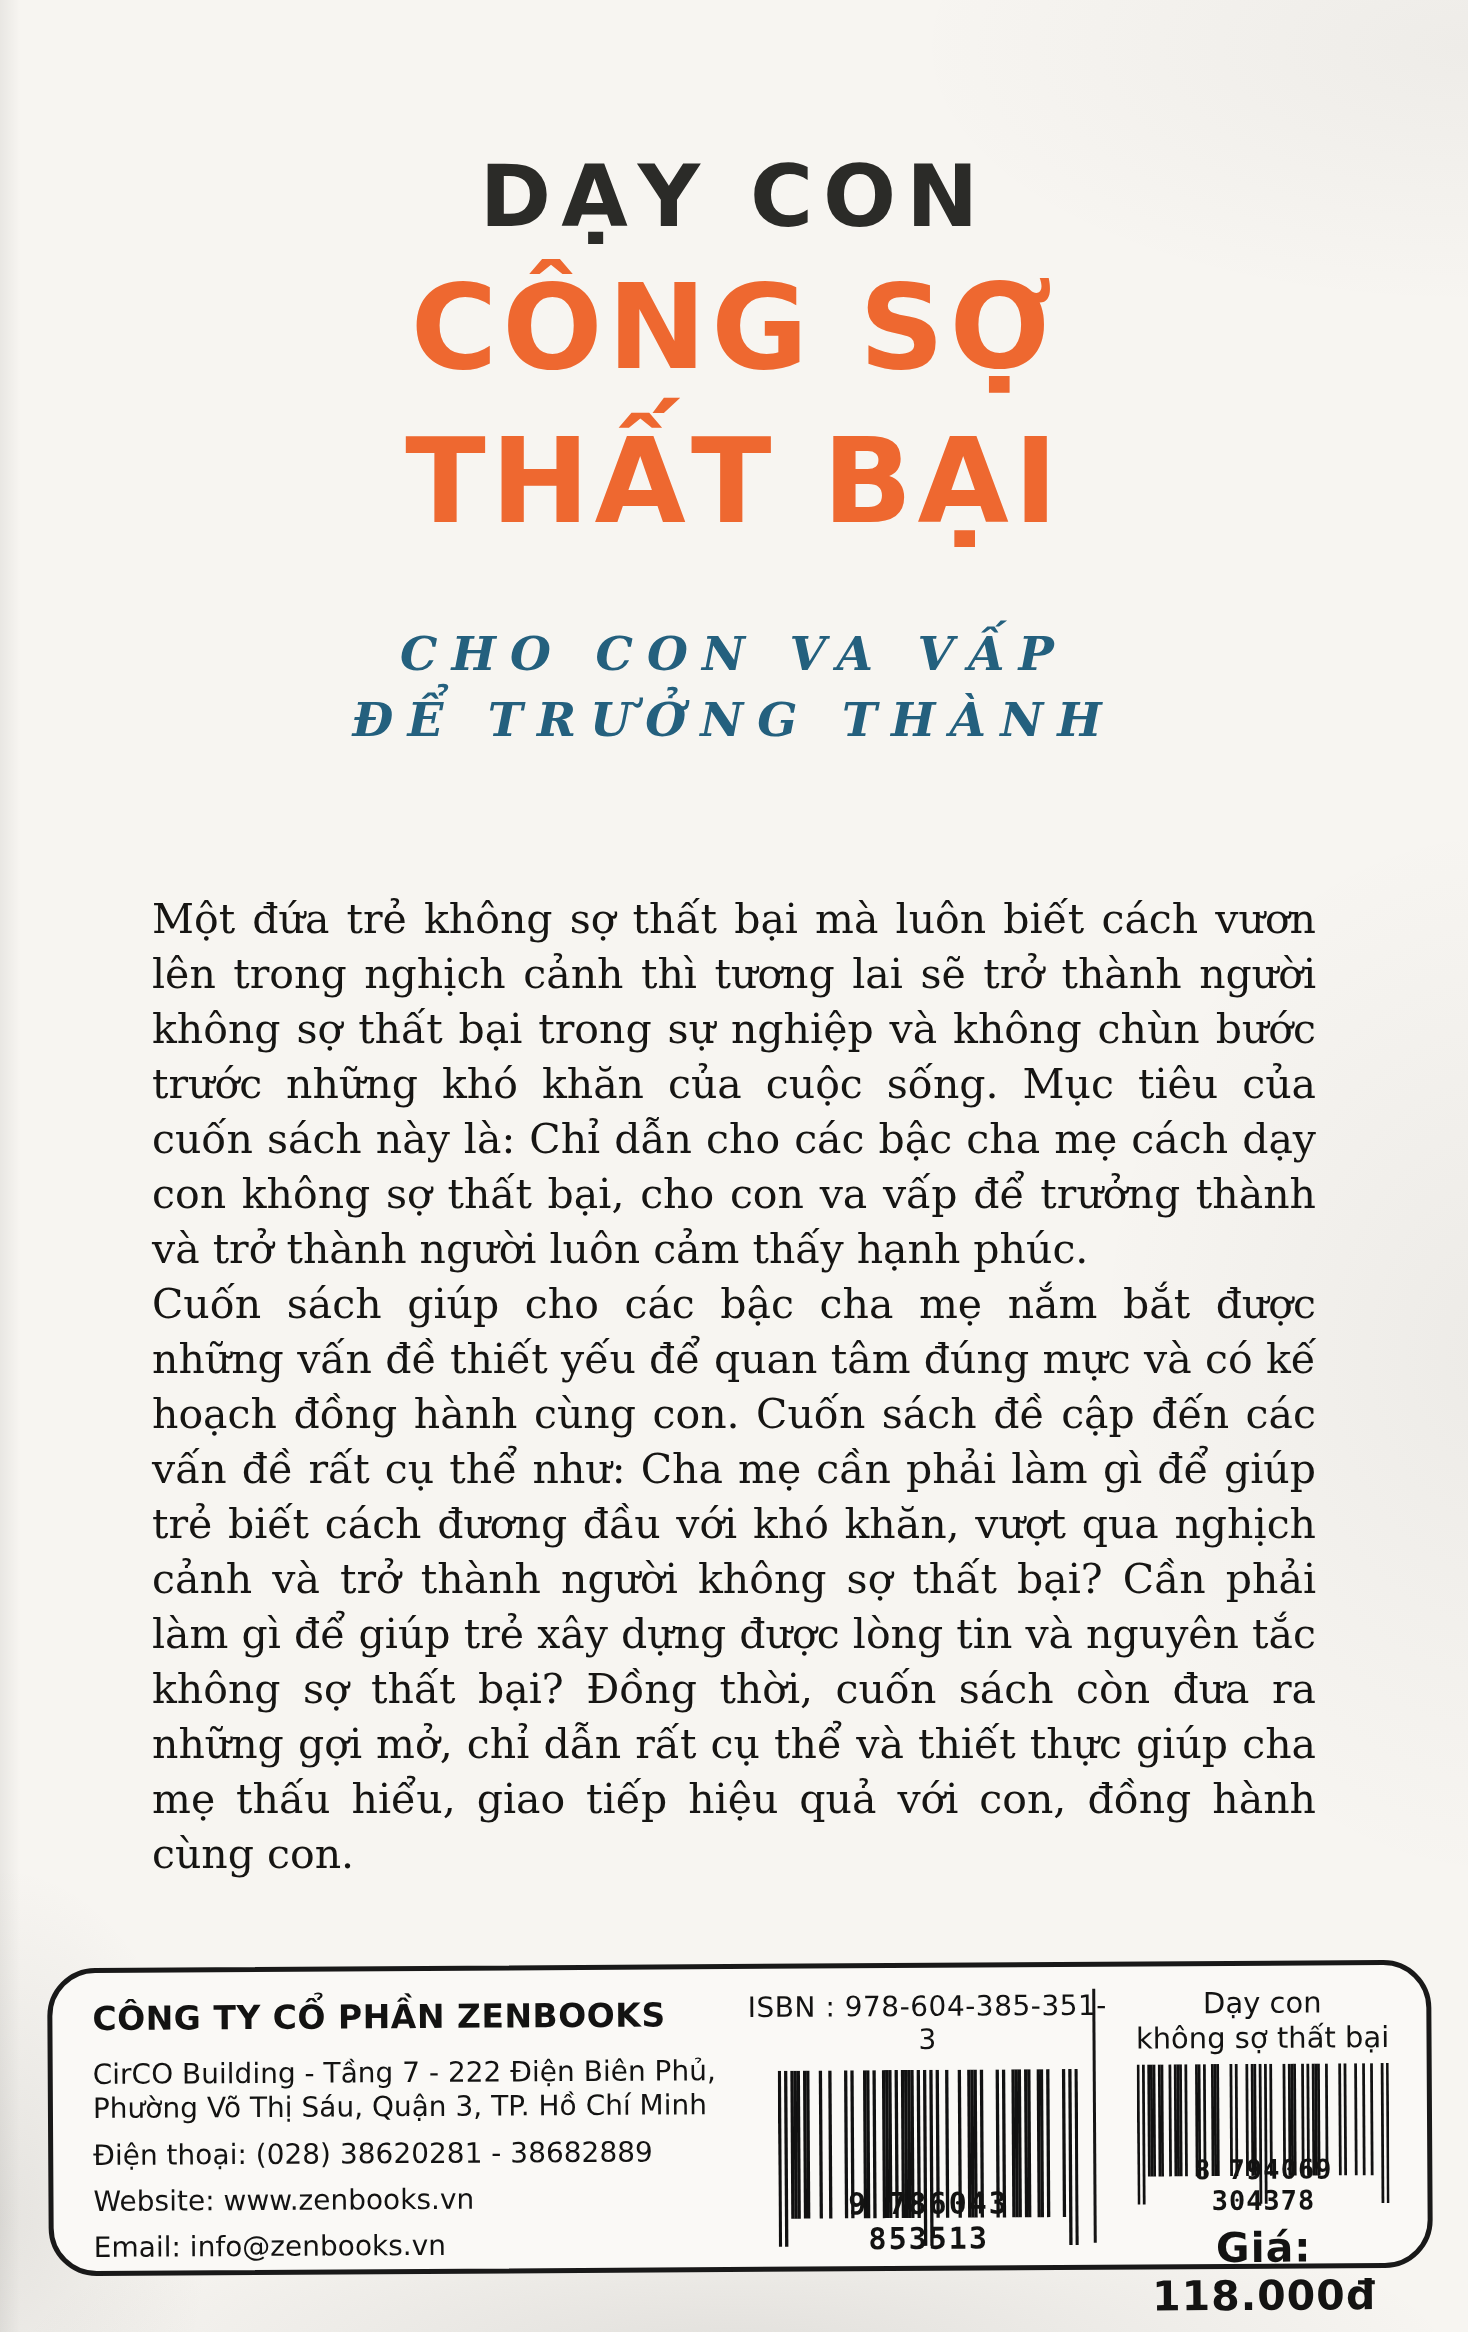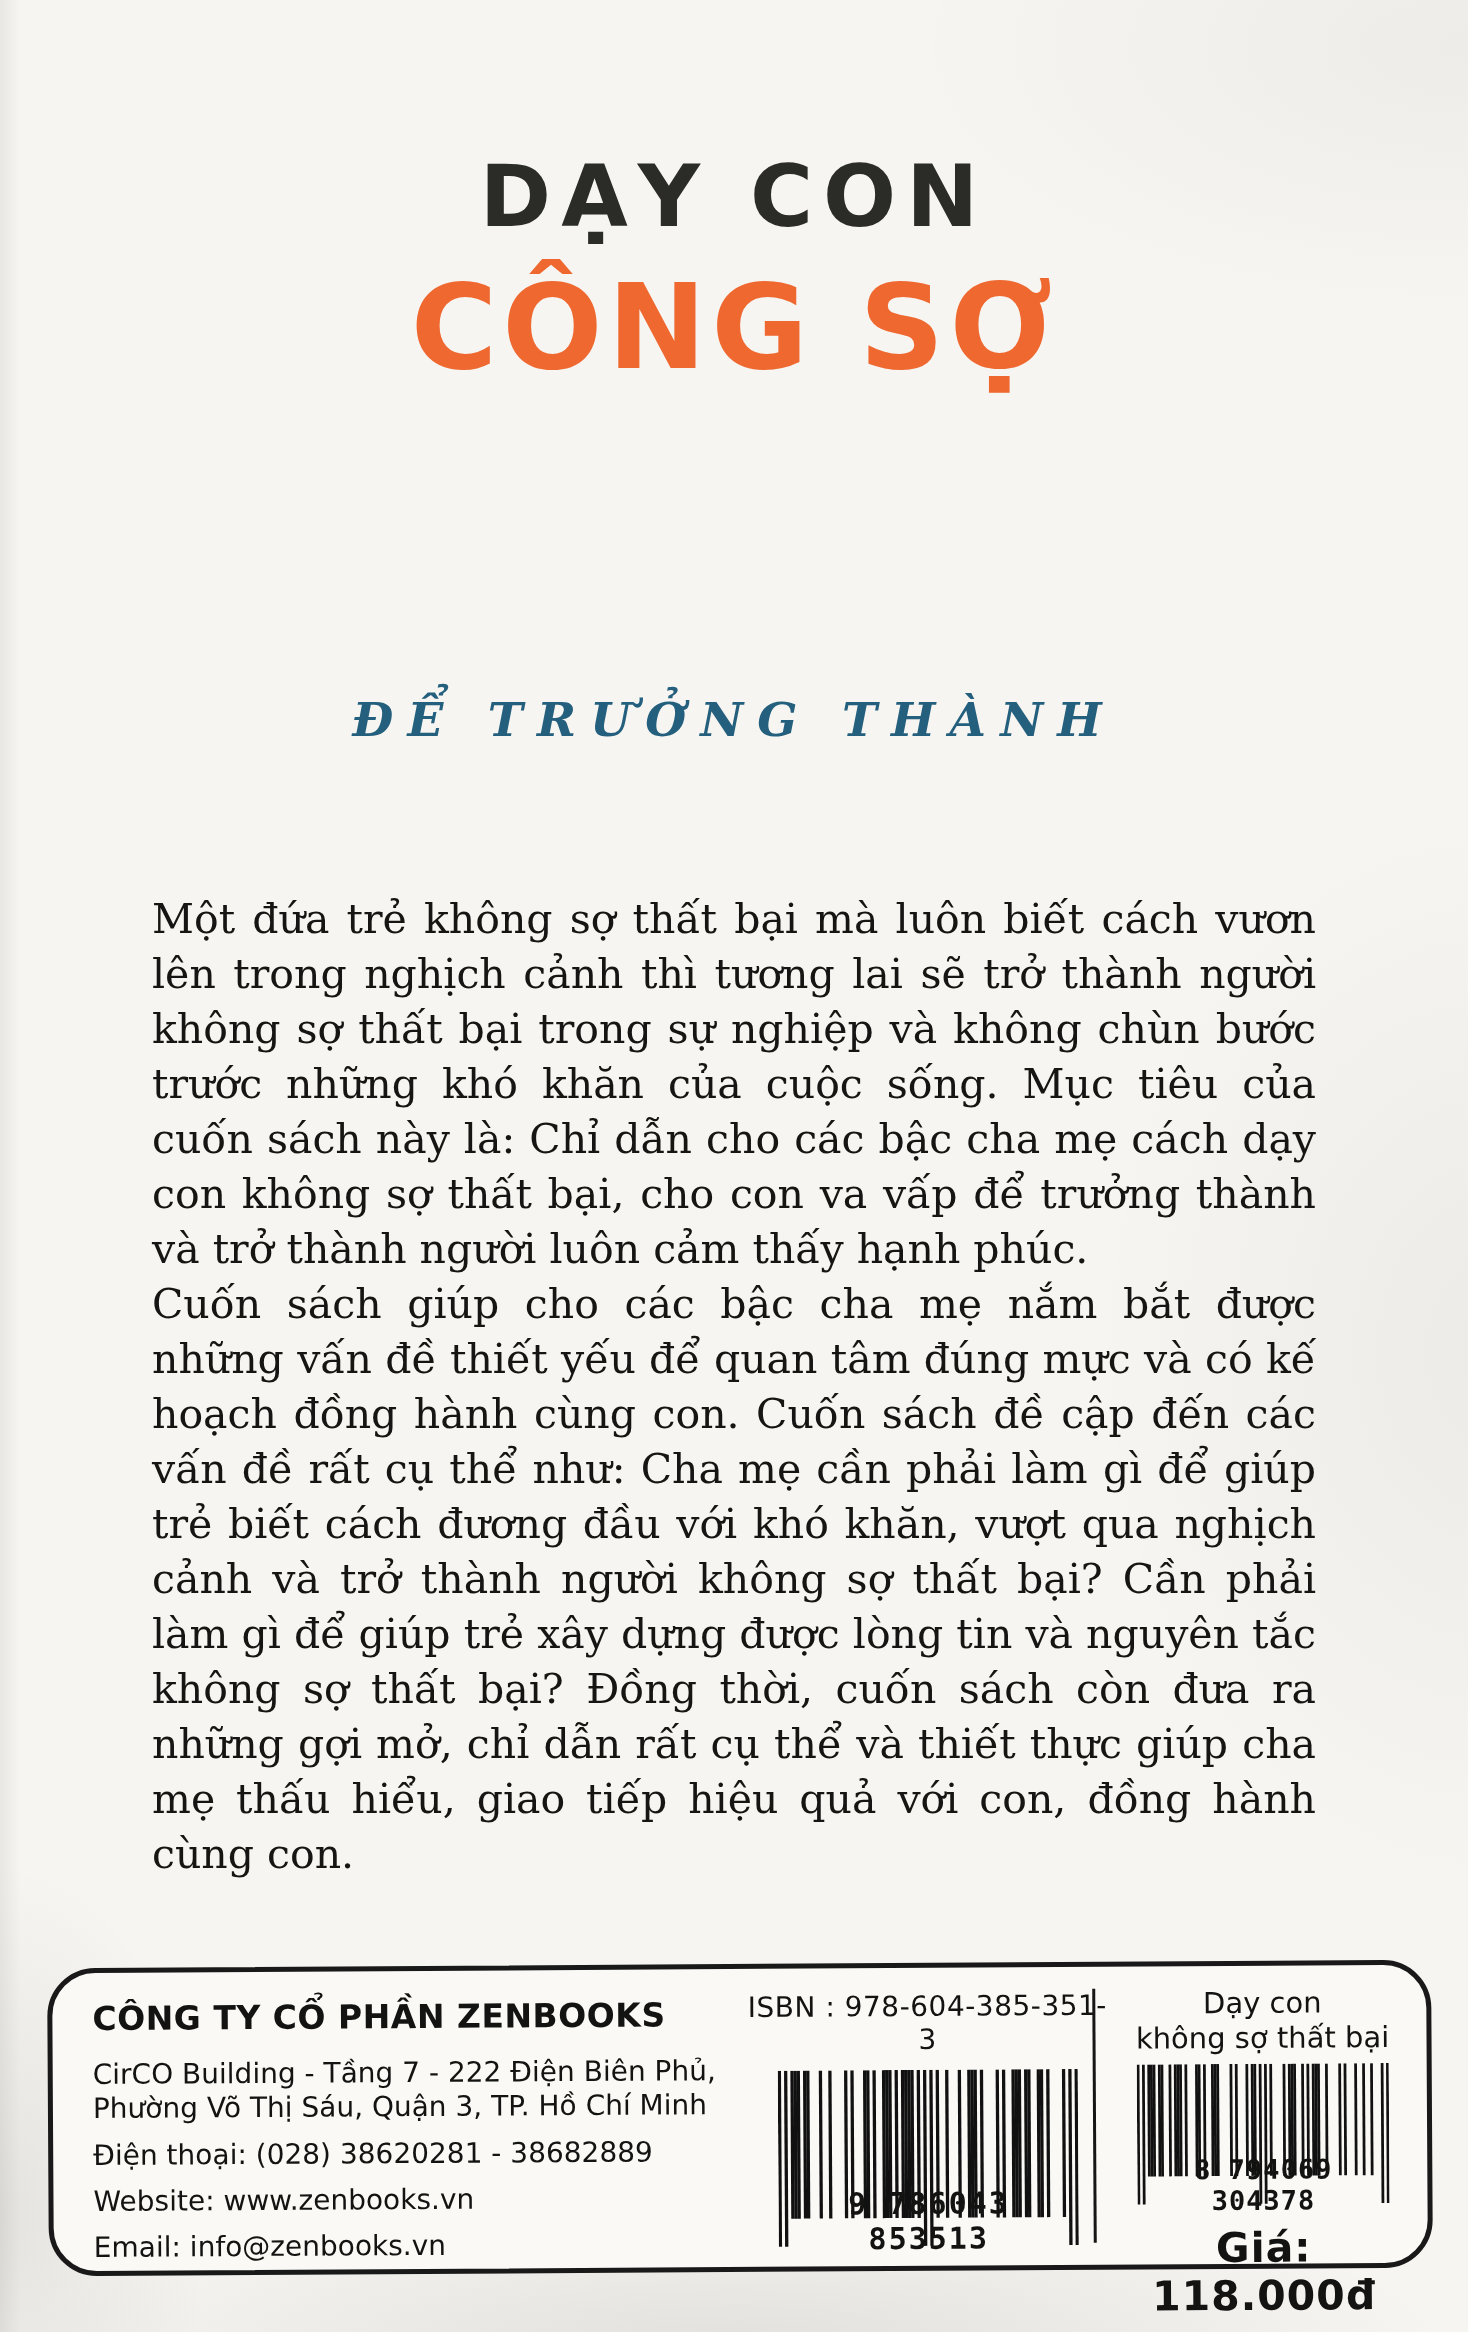--- a/index.html
+++ b/index.html
@@ -59,20 +59,22 @@
   .f-price-t{font-size:29px;line-height:35px;}
   .f-price-amount{margin-top:10px;font-size:41px;font-weight:bold;letter-spacing:1px;}
 </style>
 </head>
 <body>
 
 <div class="page">
 
   <div class="t-line t1">DẠY CON</div>
   <div class="t-line t2 accent-orange" style="color: rgb(238, 104, 48);">CÔNG SỢ</div>
+  <div class="t-line t3 accent-orange" style="color: rgb(238, 104, 48);">THẤT BẠI</div>
+  <div class="subtitle s1 accent-teal" style="color: rgb(36, 96, 126);">CHO CON VA VẤP</div>
   <div class="subtitle s2 accent-teal" style="color: rgb(36, 96, 126);">ĐỂ TRƯỞNG THÀNH</div>
 
   <div class="body-text">
     <p>Một đứa trẻ không sợ thất bại mà luôn biết cách vươn lên trong nghịch cảnh thì tương lai sẽ trở thành người không sợ thất bại trong sự nghiệp và không chùn bước trước những khó khăn của cuộc sống. Mục tiêu của cuốn sách này là: Chỉ dẫn cho các bậc cha mẹ cách dạy con không sợ thất bại, cho con va vấp để trưởng thành và trở thành người luôn cảm thấy hạnh phúc.</p>
     <p>Cuốn sách giúp cho các bậc cha mẹ nắm bắt được những vấn đề thiết yếu để quan tâm đúng mực và có kế hoạch đồng hành cùng con. Cuốn sách đề cập đến các vấn đề rất cụ thể như: Cha mẹ cần phải làm gì để giúp trẻ biết cách đương đầu với khó khăn, vượt qua nghịch cảnh và trở thành người không sợ thất bại? Cần phải làm gì để giúp trẻ xây dựng được lòng tin và nguyên tắc không sợ thất bại? Đồng thời, cuốn sách còn đưa ra những gợi mở, chỉ dẫn rất cụ thể và thiết thực giúp cha mẹ thấu hiểu, giao tiếp hiệu quả với con, đồng hành cùng con.</p>
   </div>
 
   <div class="footer">
 
     <div class="f-company">

